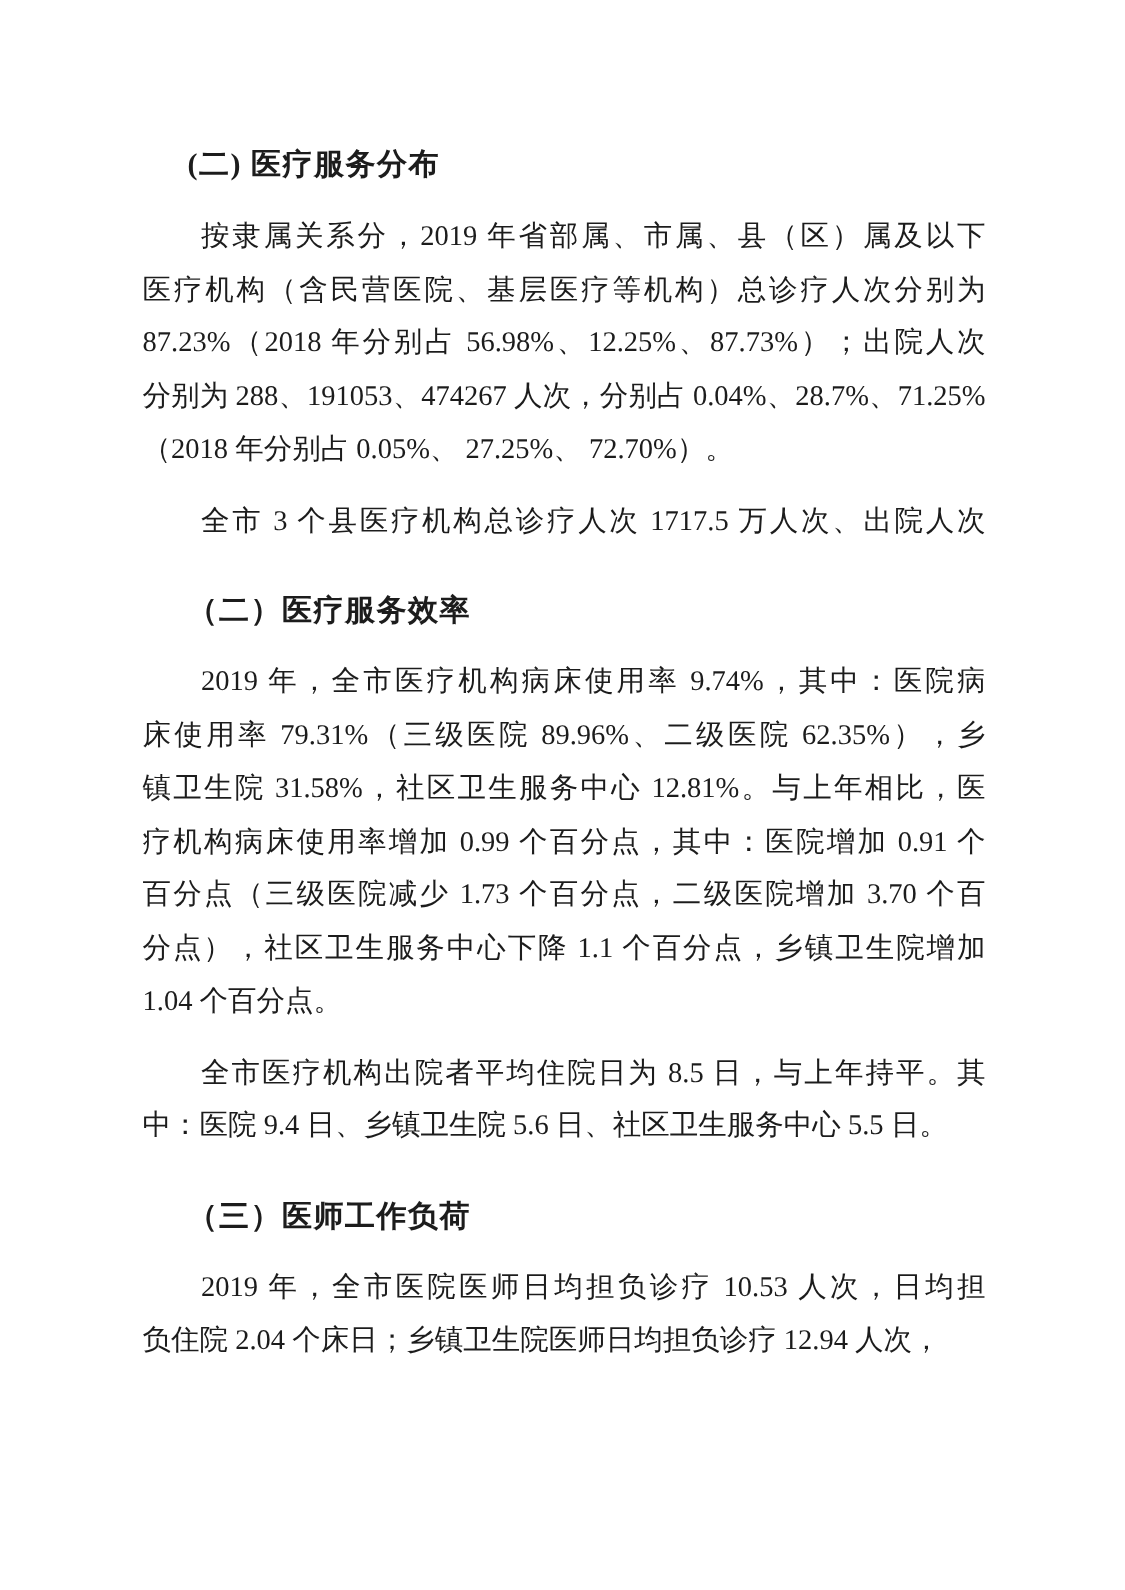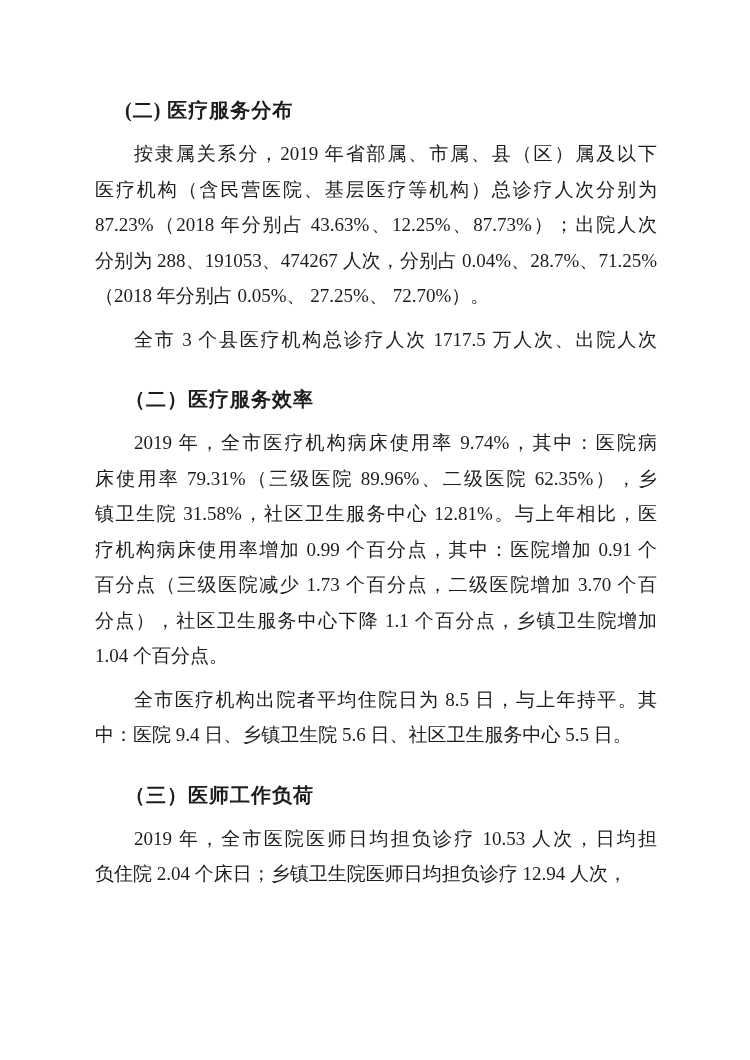--- a/index.html
+++ b/index.html
@@ -41,20 +41,21 @@
   .line {
     line-height: 35.5px;
     max-height: 36px;
     overflow: hidden;
     text-align: justify;
     text-align-last: justify;
     word-break: keep-all;
   }
   .line.first {
     text-indent: 39px;
+    margin-top: 12px;
   }
   .line.last {
     text-align-last: left;
   }
   .footer {
     position: absolute;
     left: 0;
     top: 981px;
     width: 100%;
     height: 24px;
@@ -71,21 +72,21 @@
 </style>
 </head>
 <body>
 
 <div class="page">
   <div class="content" id="doc-content">
       <div class="heading">(二) 医疗服务分布</div>
       <div class="paragraph">
         <div class="line first">按隶属关系分，2019 年省部属、市属、县（区）属及以下</div>
         <div class="line">医疗机构（含民营医院、基层医疗等机构）总诊疗人次分别为</div>
-        <div class="line">87.23%（2018 年分别占 43.63%、12.25%、87.73%）；出院人次</div>
+        <div class="line">87.23%（2018 年分别占 56.98%、12.25%、87.73%）；出院人次</div>
         <div class="line">分别为 288、191053、474267 人次，分别占 0.04%、28.7%、71.25%</div>
         <div class="line last">（2018 年分别占 0.05%、 27.25%、 72.70%）。</div>
       </div>
       <div class="paragraph">
         <div class="line first">全市 3 个县医疗机构总诊疗人次 1717.5 万人次、出院人次</div>
       </div>
       <div class="heading">（二）医疗服务效率</div>
       <div class="paragraph">
         <div class="line first">2019 年，全市医疗机构病床使用率 9.74%，其中：医院病</div>
         <div class="line">床使用率 79.31%（三级医院 89.96%、二级医院 62.35%），乡</div>

